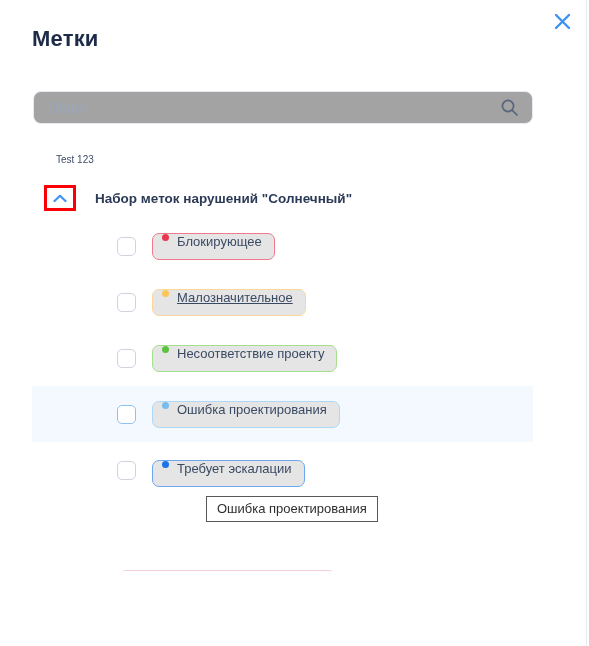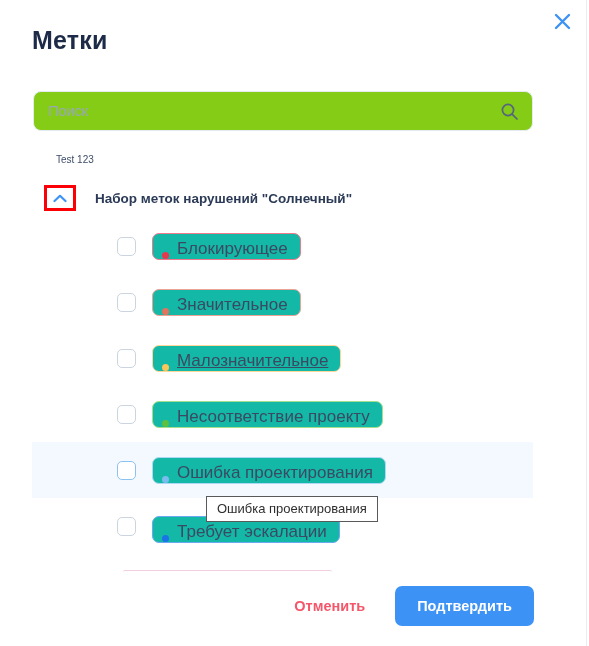--- a/index.html
+++ b/index.html
@@ -25,29 +25,29 @@
   
   .close-btn {
     position: absolute; top: 7px; right: 13px;
     width: 28px; height: 28px;
     display: flex; align-items: center; justify-content: center;
     cursor: pointer; background: none; border: none; padding: 0;
   }
   .close-btn svg { display: block; }
   .dialog-title {
     position: absolute; left: 32px; top: 26px;
-    font-size: 25px; font-weight: bold;
+    font-size: 22px; font-weight: bold;
     color: #1d2b48; letter-spacing: 0.2px;
     margin: 0;
   }
   
   .search-wrap {
     position: absolute; left: 33px; top: 91px;
-    width: 500px; height: 40px;
-    background: #84cc16;
+    width: 500px; height: 33px;
+    background: #a3a3a3;
     border: 1px solid #e6ebf2;
     border-radius: 8px;
     display: flex; align-items: center;
   }
   .search-input {
     flex: 1;
     border: none; outline: none; background: transparent;
     font-family: inherit; font-size: 14.5px;
     color: #40506b;
     padding: 0 14px;
@@ -109,28 +109,28 @@
   .checkbox {
     width: 19px; height: 19px;
     border: 1px solid #ccd4e0;
     border-radius: 5px;
     background: #ffffff;
     cursor: pointer;
     flex: 0 0 auto;
   }
   .tag-row.hovered .checkbox { border-color: #8cc2f2; }
   .tag-pill {
-    display: inline-flex; align-items: flex-end;
+    display: inline-flex; align-items: flex-start;
     height: 27px;
     margin-left: 16px;
     padding: 0 12px 0 9px;
     border: 1px solid #ccc;
     border-radius: 7px;
-    background: #14b8a6;
-    font-size: 17px;
+    background: #e5e5e5;
+    font-size: 13px;
     color: #3b4a63;
     white-space: nowrap;
     cursor: pointer;
   }
   .tag-dot {
     width: 7px; height: 7px;
     border-radius: 50%;
     margin-right: 8px;
     flex: 0 0 auto;
   }
@@ -217,27 +217,20 @@
     </div>
 
     <div class="tag-row">
       <span class="checkbox"></span>
       <span class="tag-pill" style="border-color:#f07a8c;">
         <span class="tag-dot" style="background:#e8384f;"></span>
         <span>Блокирующее</span>
       </span>
     </div>
 
-    <div class="tag-row">
-      <span class="checkbox"></span>
-      <span class="tag-pill" style="border-color:#eaa395;">
-        <span class="tag-dot" style="background:#e3735c;"></span>
-        <span>Значительное</span>
-      </span>
-    </div>
 
     <div class="tag-row">
       <span class="checkbox"></span>
       <span class="tag-pill" style="border-color:#fbd79a;text-decoration:underline;">
         <span class="tag-dot" style="background:#fbc55a;"></span>
         <span>Малозначительное</span>
       </span>
     </div>
 
     <div class="tag-row">
@@ -263,18 +256,14 @@
         <span>Требует эскалации</span>
       </span>
     </div>
 
   </div>
 
   <div class="clipped-tag"></div>
 
   <div class="tooltip">Ошибка проектирования</div>
 
-  <div class="footer">
-    <button class="btn-cancel">Отменить</button>
-    <button class="btn-confirm">Подтвердить</button>
-  </div>
 
 </div>
 
 </body></html>

